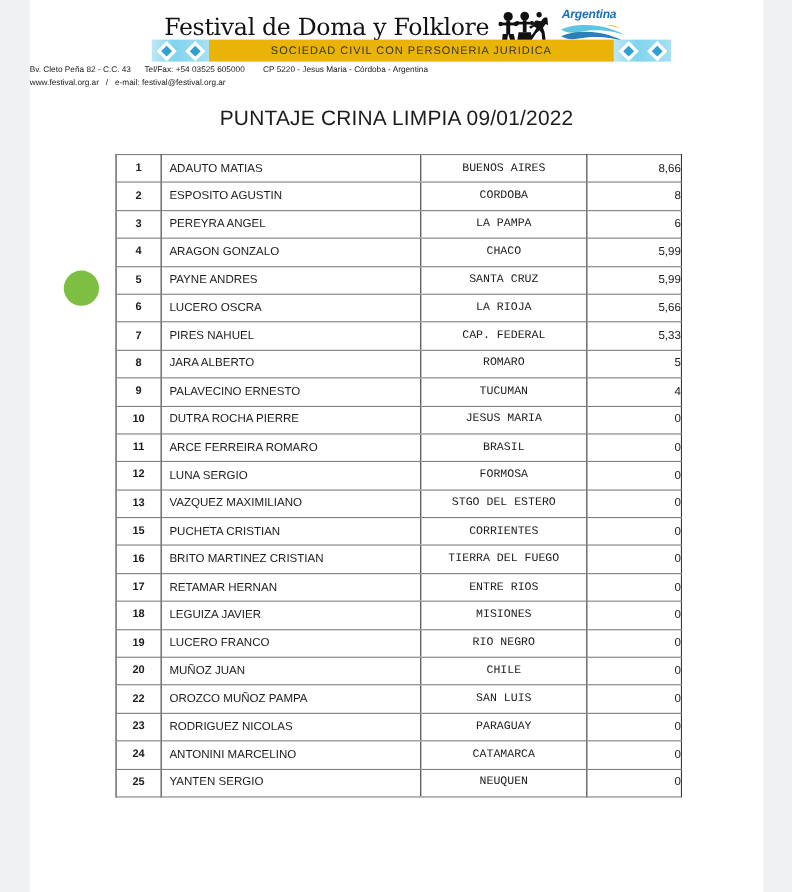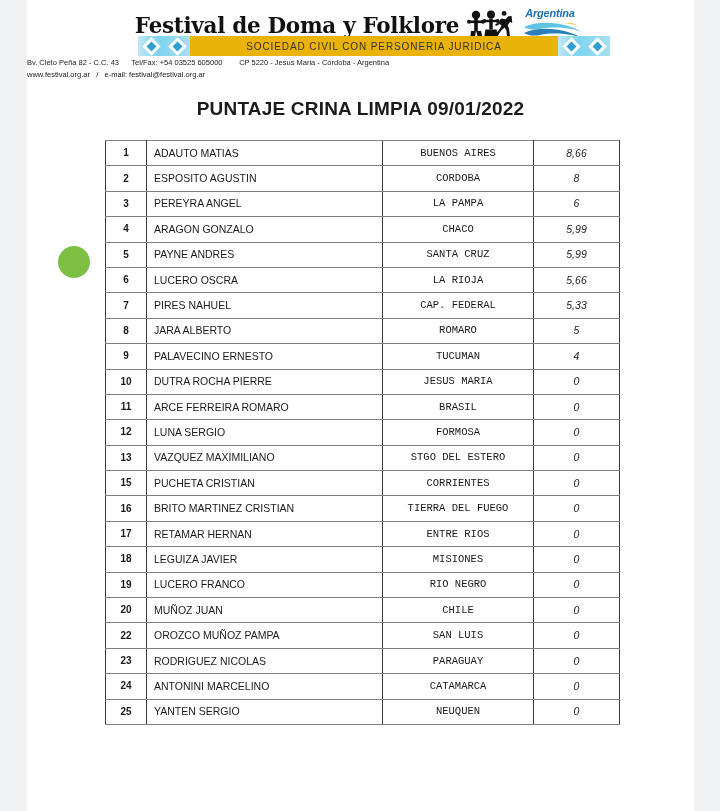--- a/index.html
+++ b/index.html
@@ -38,21 +38,21 @@
   #lh-title-row {
     position: absolute;
     left: 0; top: 8px;
     width: 667px; height: 34px;
     display: flex;
     align-items: center;
     justify-content: center;
   }
   #lh-title {
     font-family: "DejaVu Serif", serif;
-    font-weight: bold;
+    font-weight: normal;
     font-size: 21.5px;
     letter-spacing: -0.3px;
     color: #111111;
     white-space: nowrap;
   }
   #lh-figures {
     margin-left: 8px;
     display: flex;
     align-items: flex-end;
     gap: 1px;
@@ -142,21 +142,21 @@
     white-space: pre;
   }
 
   
   #report-title {
     position: absolute;
     left: 0; top: 98px;
     width: 667px;
     text-align: center;
     font-family: "Liberation Sans", sans-serif;
-    font-weight: bold;
+    font-weight: normal;
     font-size: 19px;
     letter-spacing: 0.2px;
     color: #1b1b1b;
   }
 
   
   #score-table {
     position: absolute;
     left: 78px; top: 140px;
     width: 514px;
@@ -190,22 +190,21 @@
     text-align: left;
   }
   #score-table td.prov {
     border-left: 1.4px solid #3a3a3a;
     border-right: 1.4px solid #3a3a3a;
     text-align: center;
     font-family: Liberation Mono, monospace;
   }
   #score-table td.score {
     border-right: 1.4px solid #3a3a3a;
-    text-align: center;
-    font-style: italic;
+    text-align: right;
   }
 </style>
 </head>
 <body>
 
 <div id="page">
 
   <div id="green-dot"></div>
 
   <div id="letterhead">

